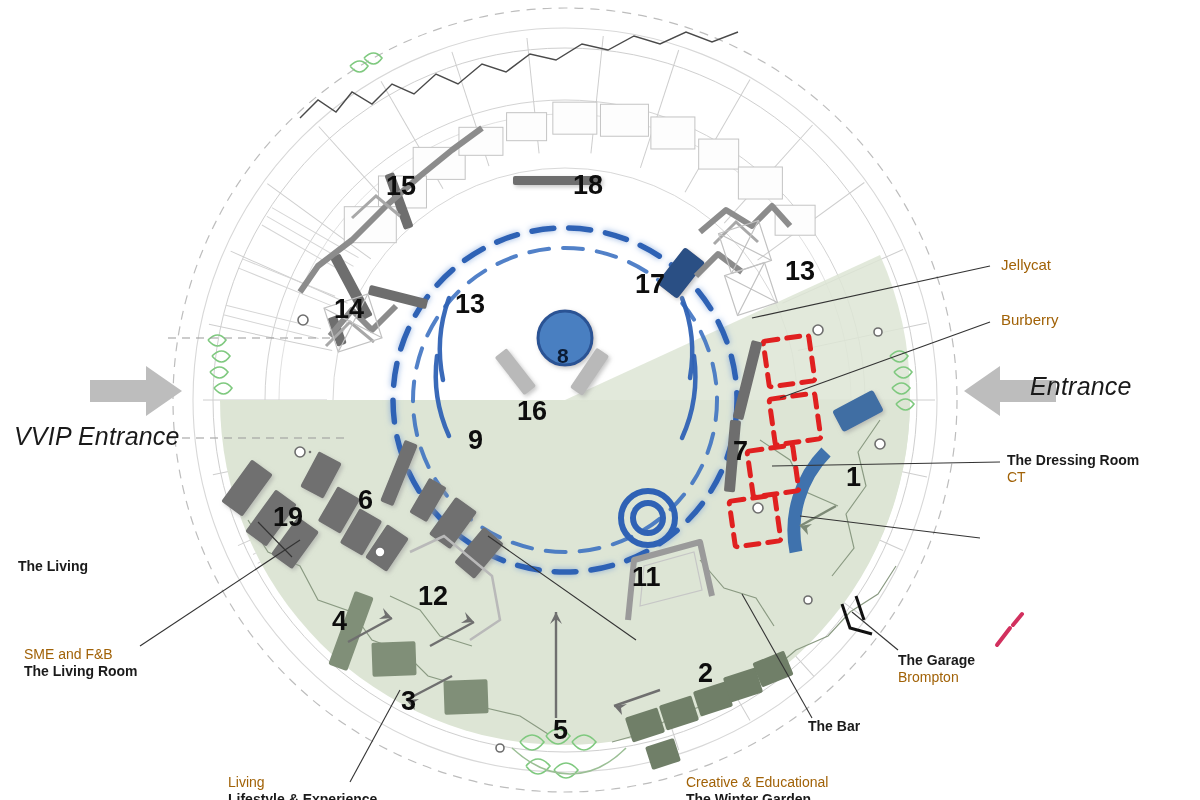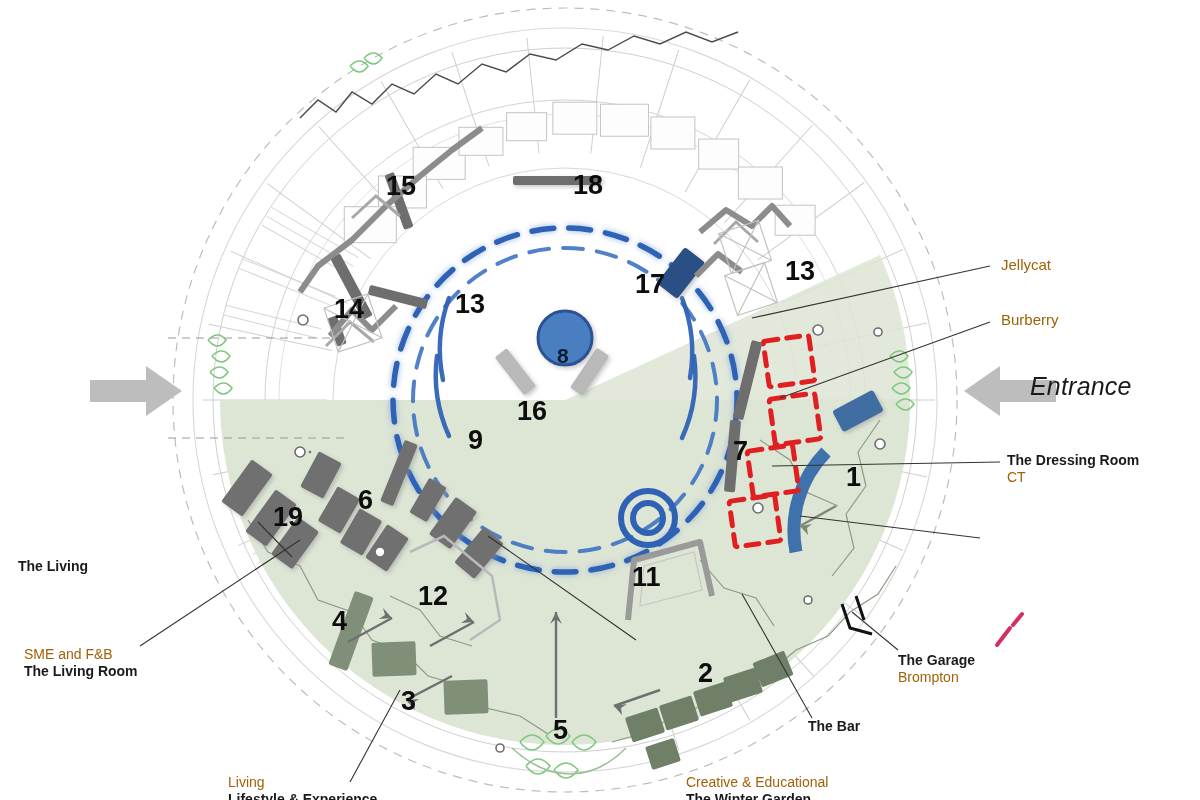--- a/index.html
+++ b/index.html
@@ -418,20 +418,21 @@
 <div class="num big" style="left:334px;top:274px">14</div>
 <div class="num big" style="left:386px;top:151px">15</div>
 <div class="num big" style="left:517px;top:376px">16</div>
 <div class="num big" style="left:635px;top:249px">17</div>
 <div class="num big" style="left:573px;top:150px">18</div>
 <div class="num big" style="left:273px;top:482px">19</div>
 
 <svg width="110" height="60" style="position:absolute;left:88px;top:362px">
   <path d="M2,18 L58,18 L58,4 L94,29 L58,54 L58,40 L2,40 Z" fill="#bdbdbd"></path>
 </svg>
+<div class="entrance-txt" style="left:14px;top:422px">VVIP Entrance</div>
 
 <svg width="110" height="60" style="position:absolute;left:948px;top:362px">
   <path d="M108,18 L52,18 L52,4 L16,29 L52,54 L52,40 L108,40 Z" fill="#bdbdbd"></path>
 </svg>
 <div class="entrance-txt" style="left:1030px;top:372px">Entrance</div>
 
 <div class="lbl t15" style="left:1001px;top:256px">
   <span class="n">Jellycat</span>
 </div>
 

